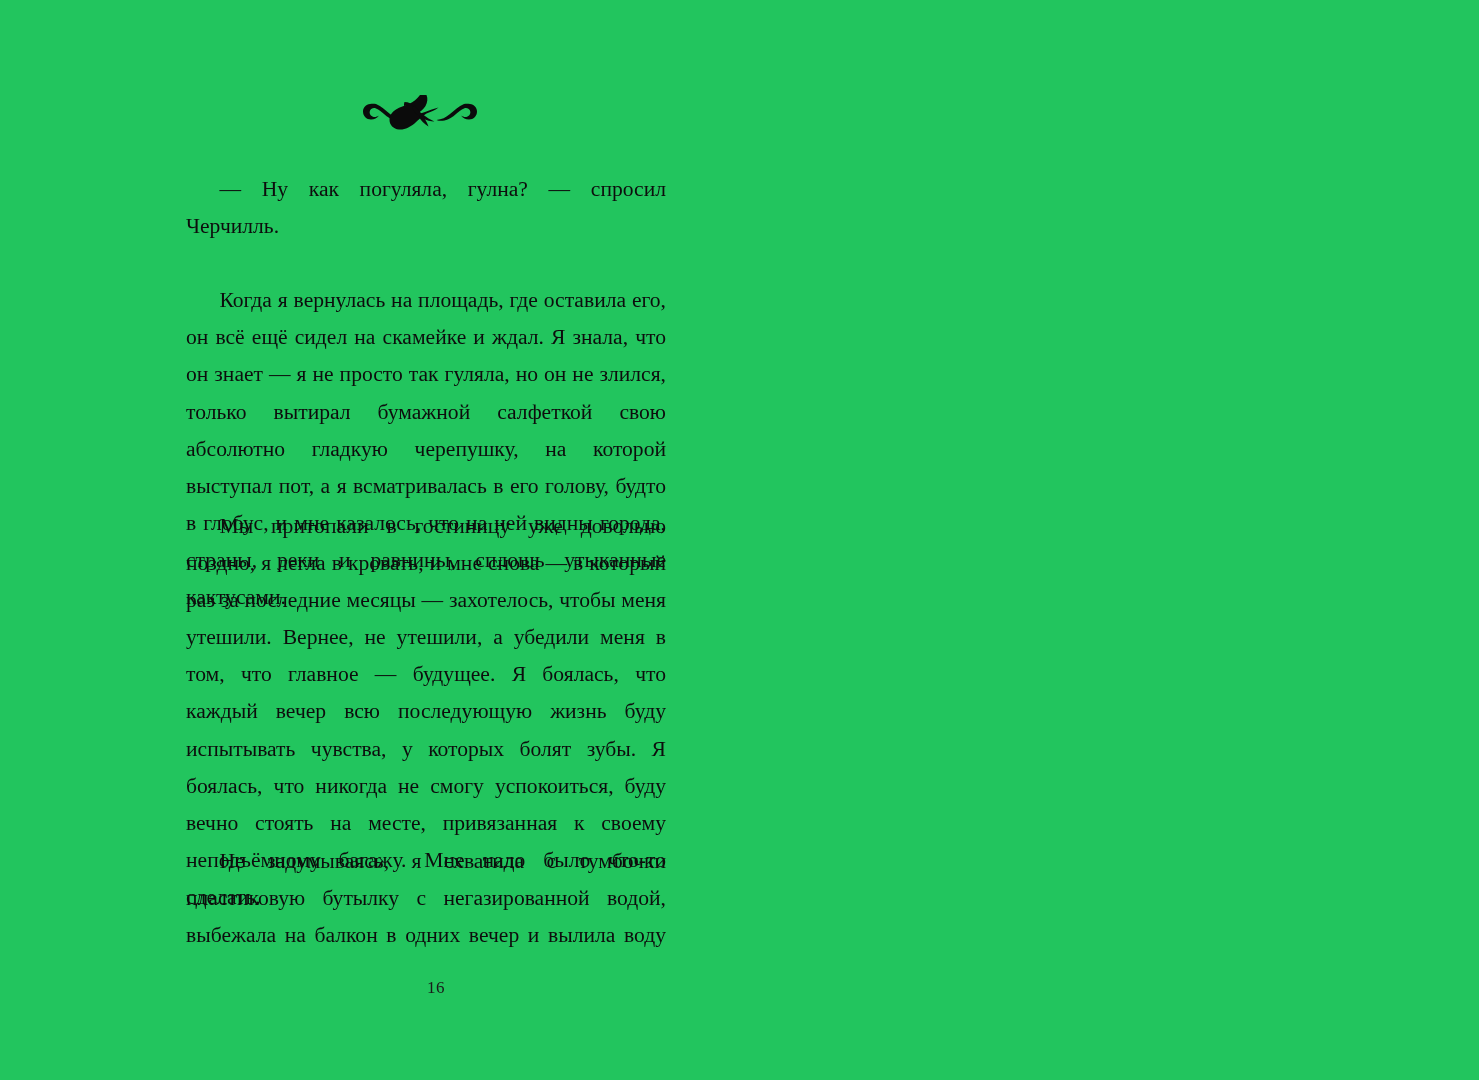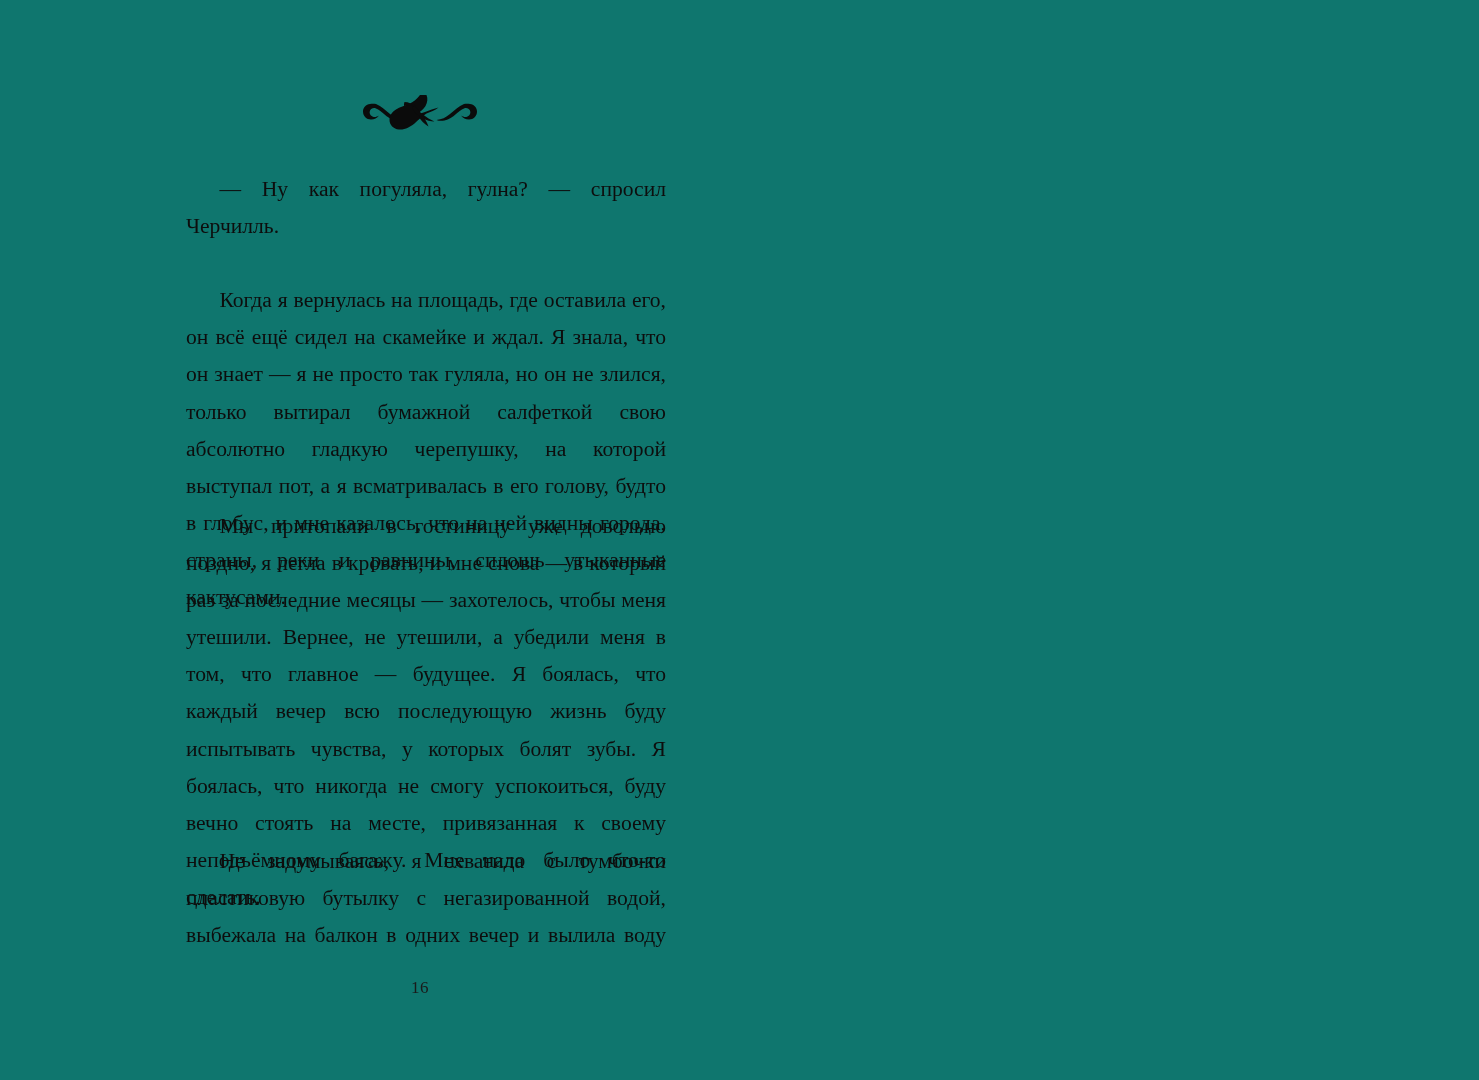--- a/index.html
+++ b/index.html
@@ -14,21 +14,21 @@
     color: #111111;
     overflow: hidden;
     position: relative;
   }
 
   
   .spread {
     position: absolute;
     inset: 0;
     display: flex;
-    background: #0f766e;
+    background: #22c55e;
   }
 
   .page {
     position: relative;
     height: 1080px;
     box-sizing: border-box;
   }
   .page-left  { width: 739px; }
   .page-right { width: 740px; }
 
@@ -79,21 +79,21 @@
   
   .folio {
     position: absolute;
     font-size: 17px;
     line-height: 20px;
     color: #1a1a1a;
     letter-spacing: 0.5px;
     text-align: center;
     width: 60px;
   }
-  .folio-left  { left: 390px; top: 978px; }
+  .folio-left  { left: 406px; top: 978px; }
 
   
   .block { position: absolute; }
 
   .lc-b1 { top: 171px; }     
   .lc-b2 { top: 488px; margin-top: 20px; }     
   .lc-b3 { top: 843px; }
 </style>
 </head>
 <body>

